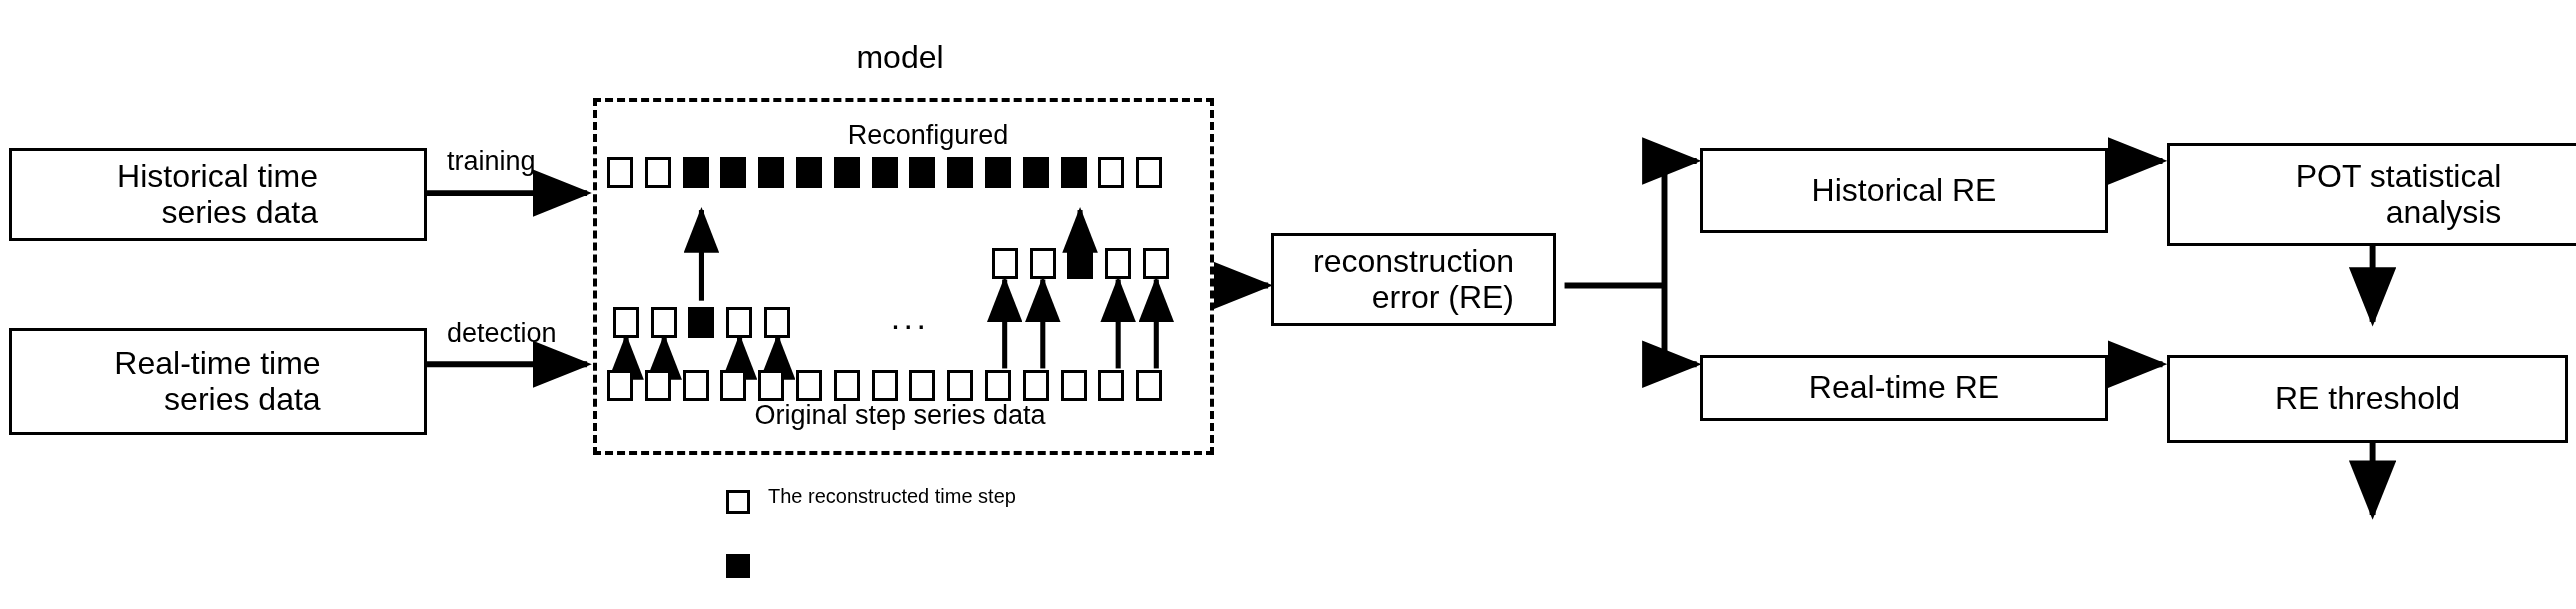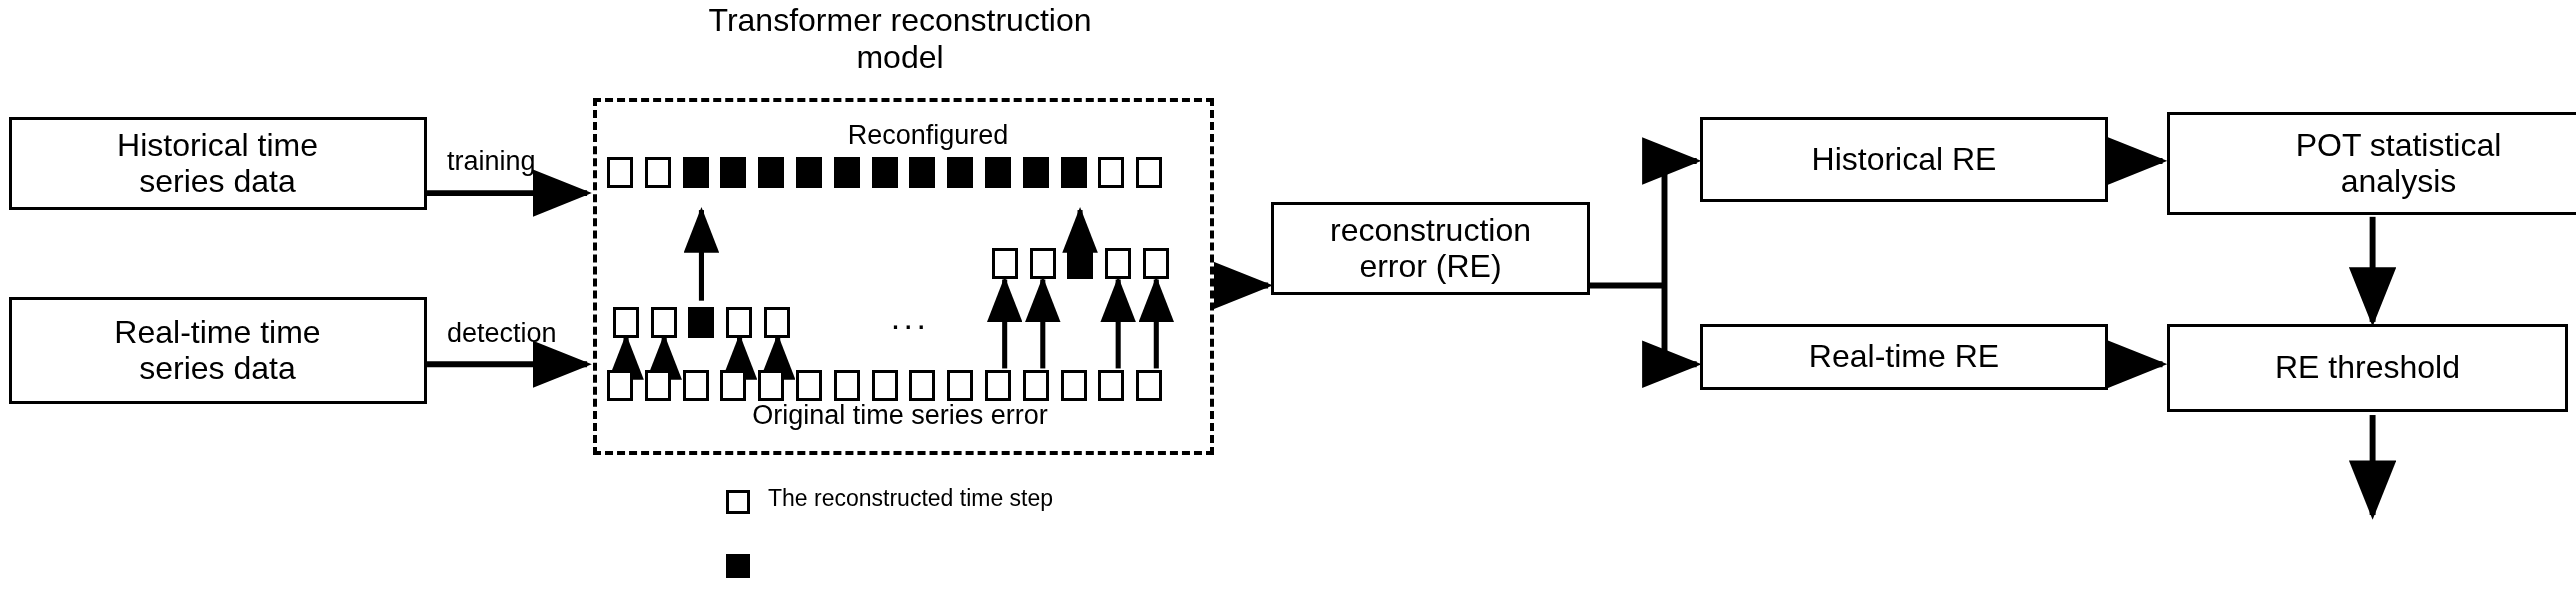--- a/index.html
+++ b/index.html
@@ -6,36 +6,37 @@
   body{width:2576px;height:609px;font-family:"Liberation Sans",sans-serif;color:#000;}
   #stage{position:relative;width:2576px;height:609px;overflow:hidden;background:#fff;}
 
   .abs{position:absolute;box-sizing:border-box;}
 
   
   .pbox{
     position:absolute;box-sizing:border-box;
     border:3.4px solid #000;background:#fff;
     display:flex;align-items:center;justify-content:center;
-    text-align:center;line-height:1.12;
+    text-align:right;line-height:1.12;
     font-size:32px;font-family:"Liberation Sans",sans-serif;
     padding:1.7px 5.1px;
+    margin-top:31px;
   }
   .pbox span{display:block;}
 
   
   .dashbox{
     position:absolute;box-sizing:border-box;
     border:4.2px dashed #000;background:transparent;
   }
 
   
   .txt{position:absolute;white-space:nowrap;font-size:32px;line-height:1.15;}
   .txt.c{transform:translateX(-50%);text-align:center;}
-  .txt.small{font-size:23px;}
+  .txt.small{font-size:20px;}
   .txt.mid{font-size:27px;}
 
   
   .sq{position:absolute;box-sizing:border-box;border:3.4px solid #000;background:#fff;}
   .sq.filled{background:#000;}
 
   
   svg.lines{position:absolute;left:0;top:0;width:2576px;height:609px;overflow:visible;}
 
   .legend-sq{position:absolute;box-sizing:border-box;border:3.4px solid #000;background:#fff;}
@@ -103,28 +104,27 @@
   <div class="pbox" style="left:8.5px;top:297px;width:418px;height:107px;">
     <div>
       <span>Real-time time</span>
       <span>series data</span>
     </div>
   </div>
 
   <div class="txt mid" style="left:447px;top:146px;">training</div>
   <div class="txt mid" style="left:447px;top:318px;">detection</div>
 
-  <div class="txt c" style="left:900px;top:1.7px;"><span></span>Transformer reconstruction</div>
   <div class="txt c" style="left:900px;top:39px;">model</div>
 
   <div class="dashbox" style="left:593px;top:98px;width:621px;height:357px;"></div>
 
   <div class="txt mid c" style="left:916px;top:120px;margin-left:12px;">Reconfigured</div>
 
-  <div class="txt mid c" style="left:900px;top:400px;">Original time series error</div>
+  <div class="txt mid c" style="left:900px;top:400px;">Original step series data</div>
 
   <div class="txt c" style="left:910px;top:298px;font-size:34px;letter-spacing:3.4px;">...</div>
 
   <div class="abs" id="row-top" style="left:0;top:0;width:2576px;height:609px;">
       <div class="sq" style="left: 607px; top: 157px; width: 26px; height: 30.5px;"></div>
       <div class="sq" style="left: 645px; top: 157px; width: 26px; height: 30.5px;"></div>
       <div class="sq filled" style="left: 683px; top: 157px; width: 26px; height: 30.5px;"></div>
       <div class="sq filled" style="left: 720px; top: 157px; width: 26px; height: 30.5px;"></div>
       <div class="sq filled" style="left: 758px; top: 157px; width: 26px; height: 30.5px;"></div>
       <div class="sq filled" style="left: 796px; top: 157px; width: 26px; height: 30.5px;"></div>
@@ -163,21 +163,21 @@
       <div class="sq" style="left: 872px; top: 370px; width: 26px; height: 30.5px;"></div>
       <div class="sq" style="left: 909px; top: 370px; width: 26px; height: 30.5px;"></div>
       <div class="sq" style="left: 947px; top: 370px; width: 26px; height: 30.5px;"></div>
       <div class="sq" style="left: 985px; top: 370px; width: 26px; height: 30.5px;"></div>
       <div class="sq" style="left: 1023px; top: 370px; width: 26px; height: 30.5px;"></div>
       <div class="sq" style="left: 1061px; top: 370px; width: 26px; height: 30.5px;"></div>
       <div class="sq" style="left: 1098px; top: 370px; width: 26px; height: 30.5px;"></div>
       <div class="sq" style="left: 1136px; top: 370px; width: 26px; height: 30.5px;"></div>
     </div>
 
-  <div class="pbox" style="left:1271px;top:202px;width:319px;height:93px;">
+  <div class="pbox" style="left:1271px;top:202px;width:285px;height:93px;">
     <div>
       <span>reconstruction</span>
       <span>error (RE)</span>
     </div>
   </div>
 
   <div class="pbox" style="left:1700px;top:117px;width:408px;height:85px;">
     <span>Historical RE</span>
   </div>
 

